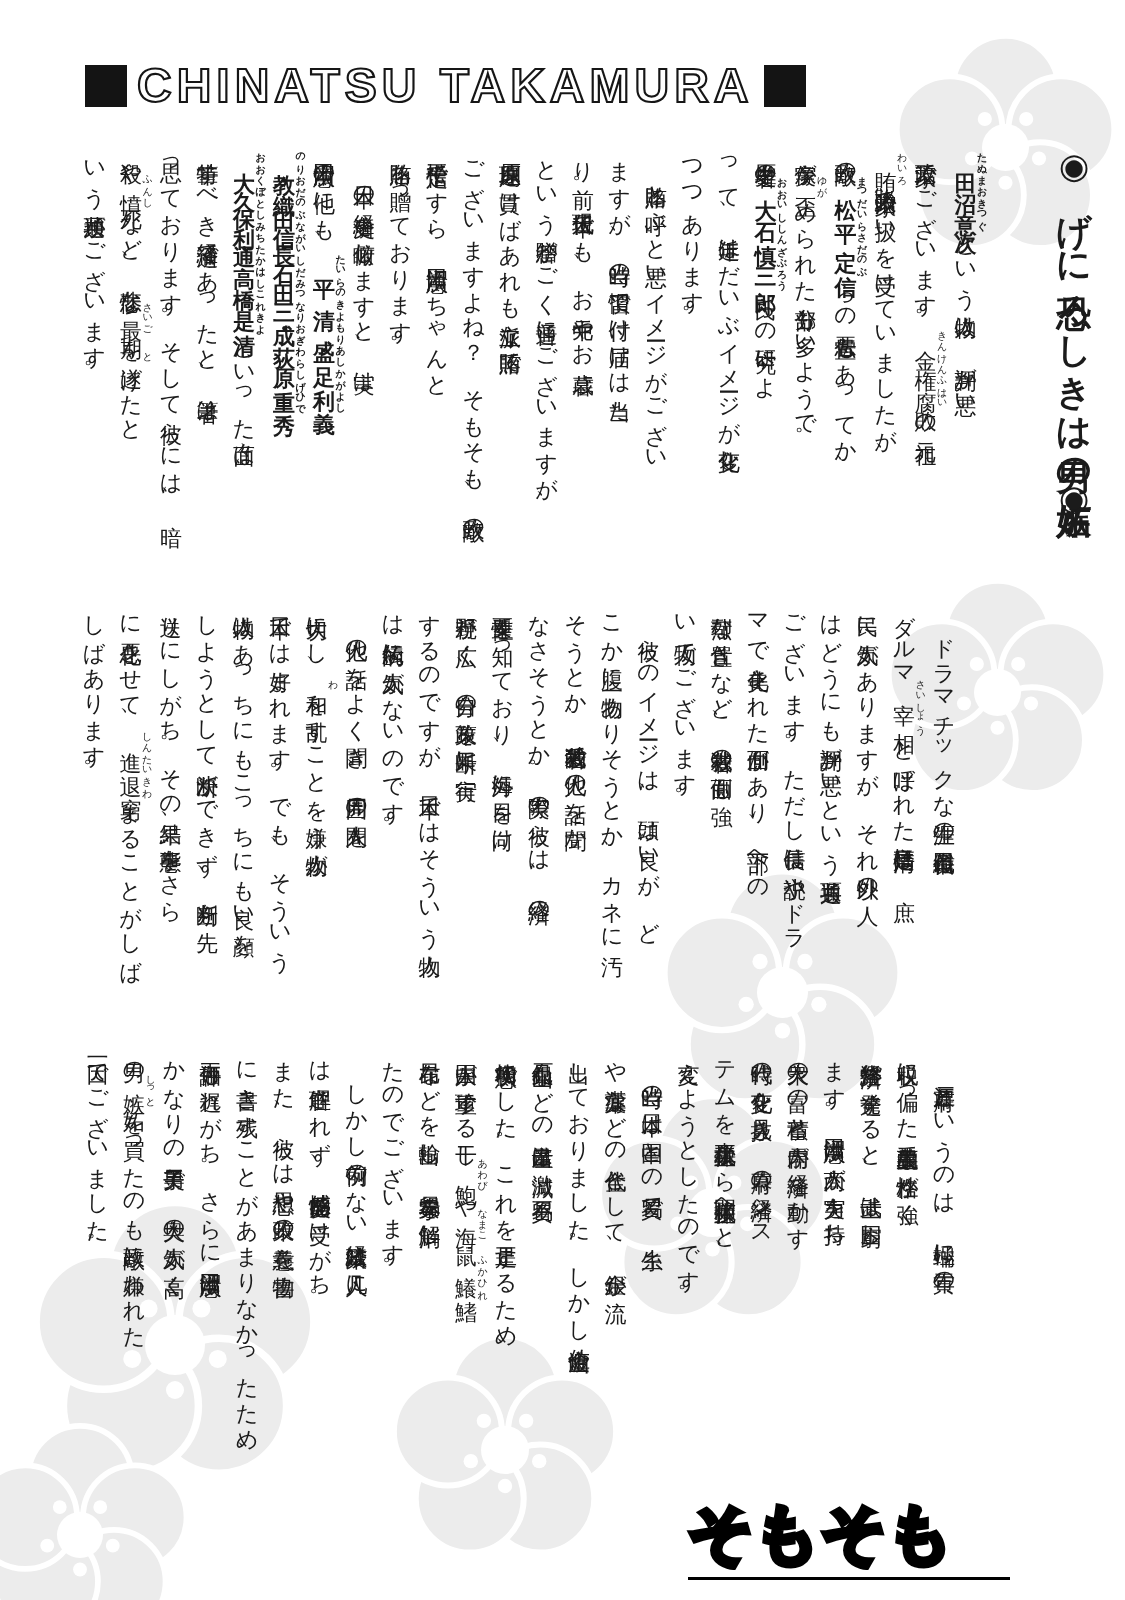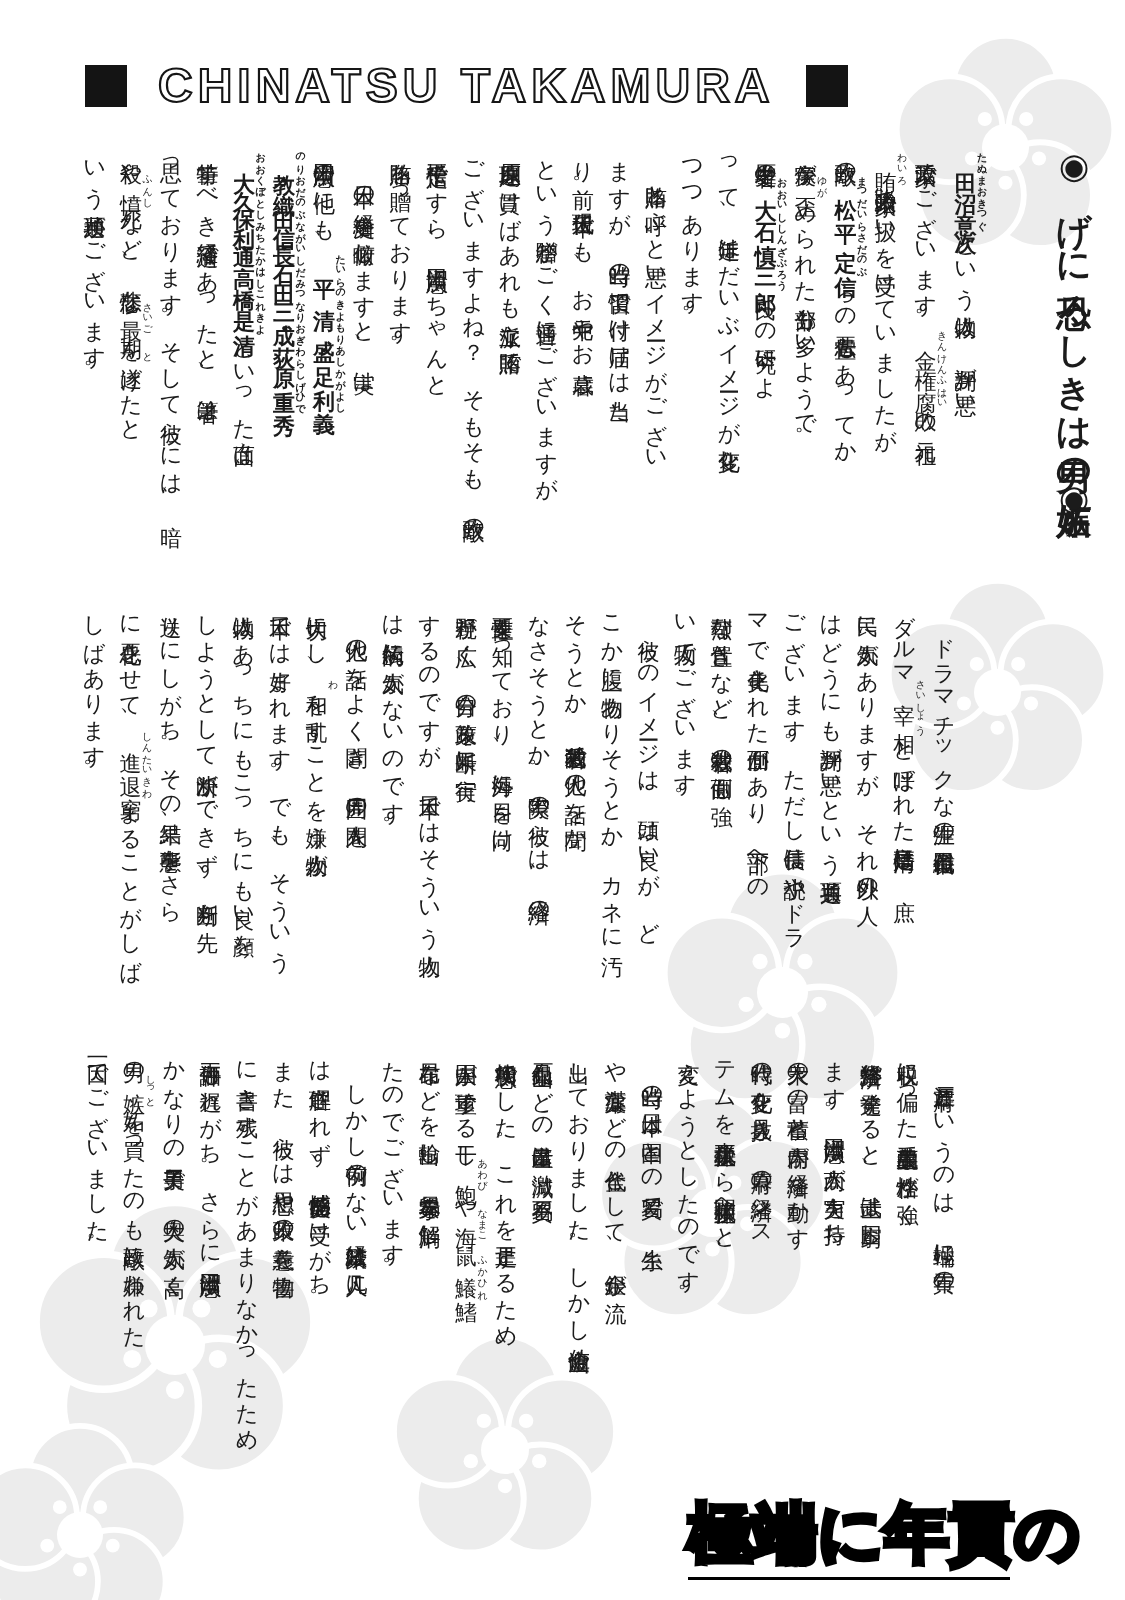--- a/index.html
+++ b/index.html
@@ -3,21 +3,21 @@
 <meta charset="utf-8">
 <style>
   html,body{margin:0;padding:0;}
   body{
     width:1125px;height:1600px;position:relative;background:#ffffff;
     font-family:"Liberation Serif","DejaVu Serif",serif;color:#1b1b1b;overflow:hidden;
   }
   
   .blossom{position:absolute;z-index:0;}
   
-  .header{position:absolute;top:58px;left:85px;display:flex;align-items:center;gap:31px;z-index:2;}
+  .header{position:absolute;top:58px;left:85px;display:flex;align-items:center;gap:10px;z-index:2;}
   .hsq{width:42px;height:42px;background:#141414;}
   .hname{
     font-family:"Liberation Sans","DejaVu Sans",sans-serif;font-size:48px;font-weight:bold;
     color:#ffffff;-webkit-text-stroke:2.2px #161616;letter-spacing:5px;white-space:nowrap;
   }
   
   .vtitle{
     position:absolute;top:146px;right:28px;height:472px;writing-mode:vertical-rl;
     font-family:"Liberation Sans","DejaVu Sans",sans-serif;font-size:35px;font-weight:600;
     letter-spacing:1px;z-index:2;
@@ -243,14 +243,14 @@
     <div class="tcol">　しかし前例のない経済政策は凡人に</div>
     <div class="tcol">は理解されず、感情的反発を受けがち。</div>
     <div class="tcol">また、彼らは思想や政策の意義を書物</div>
     <div class="tcol">に書き残すことがあまりなかったため、</div>
     <div class="tcol">再評価も遅れがち。さらに田沼意次は</div>
     <div class="tcol">かなりの美男子で、大奥の人気が高く、</div>
     <div class="tcol">男の<ruby>嫉妬<rt>しっと</rt></ruby>を買ったのも政敵に嫌われた</div>
     <div class="tcol">一因でございました。</div>
   </div>
 
-<div class="logo">極端に年貢の</div>
+<div class="logo">そもそも</div>
 <div class="logo-line"></div>
 
 </body></html>

